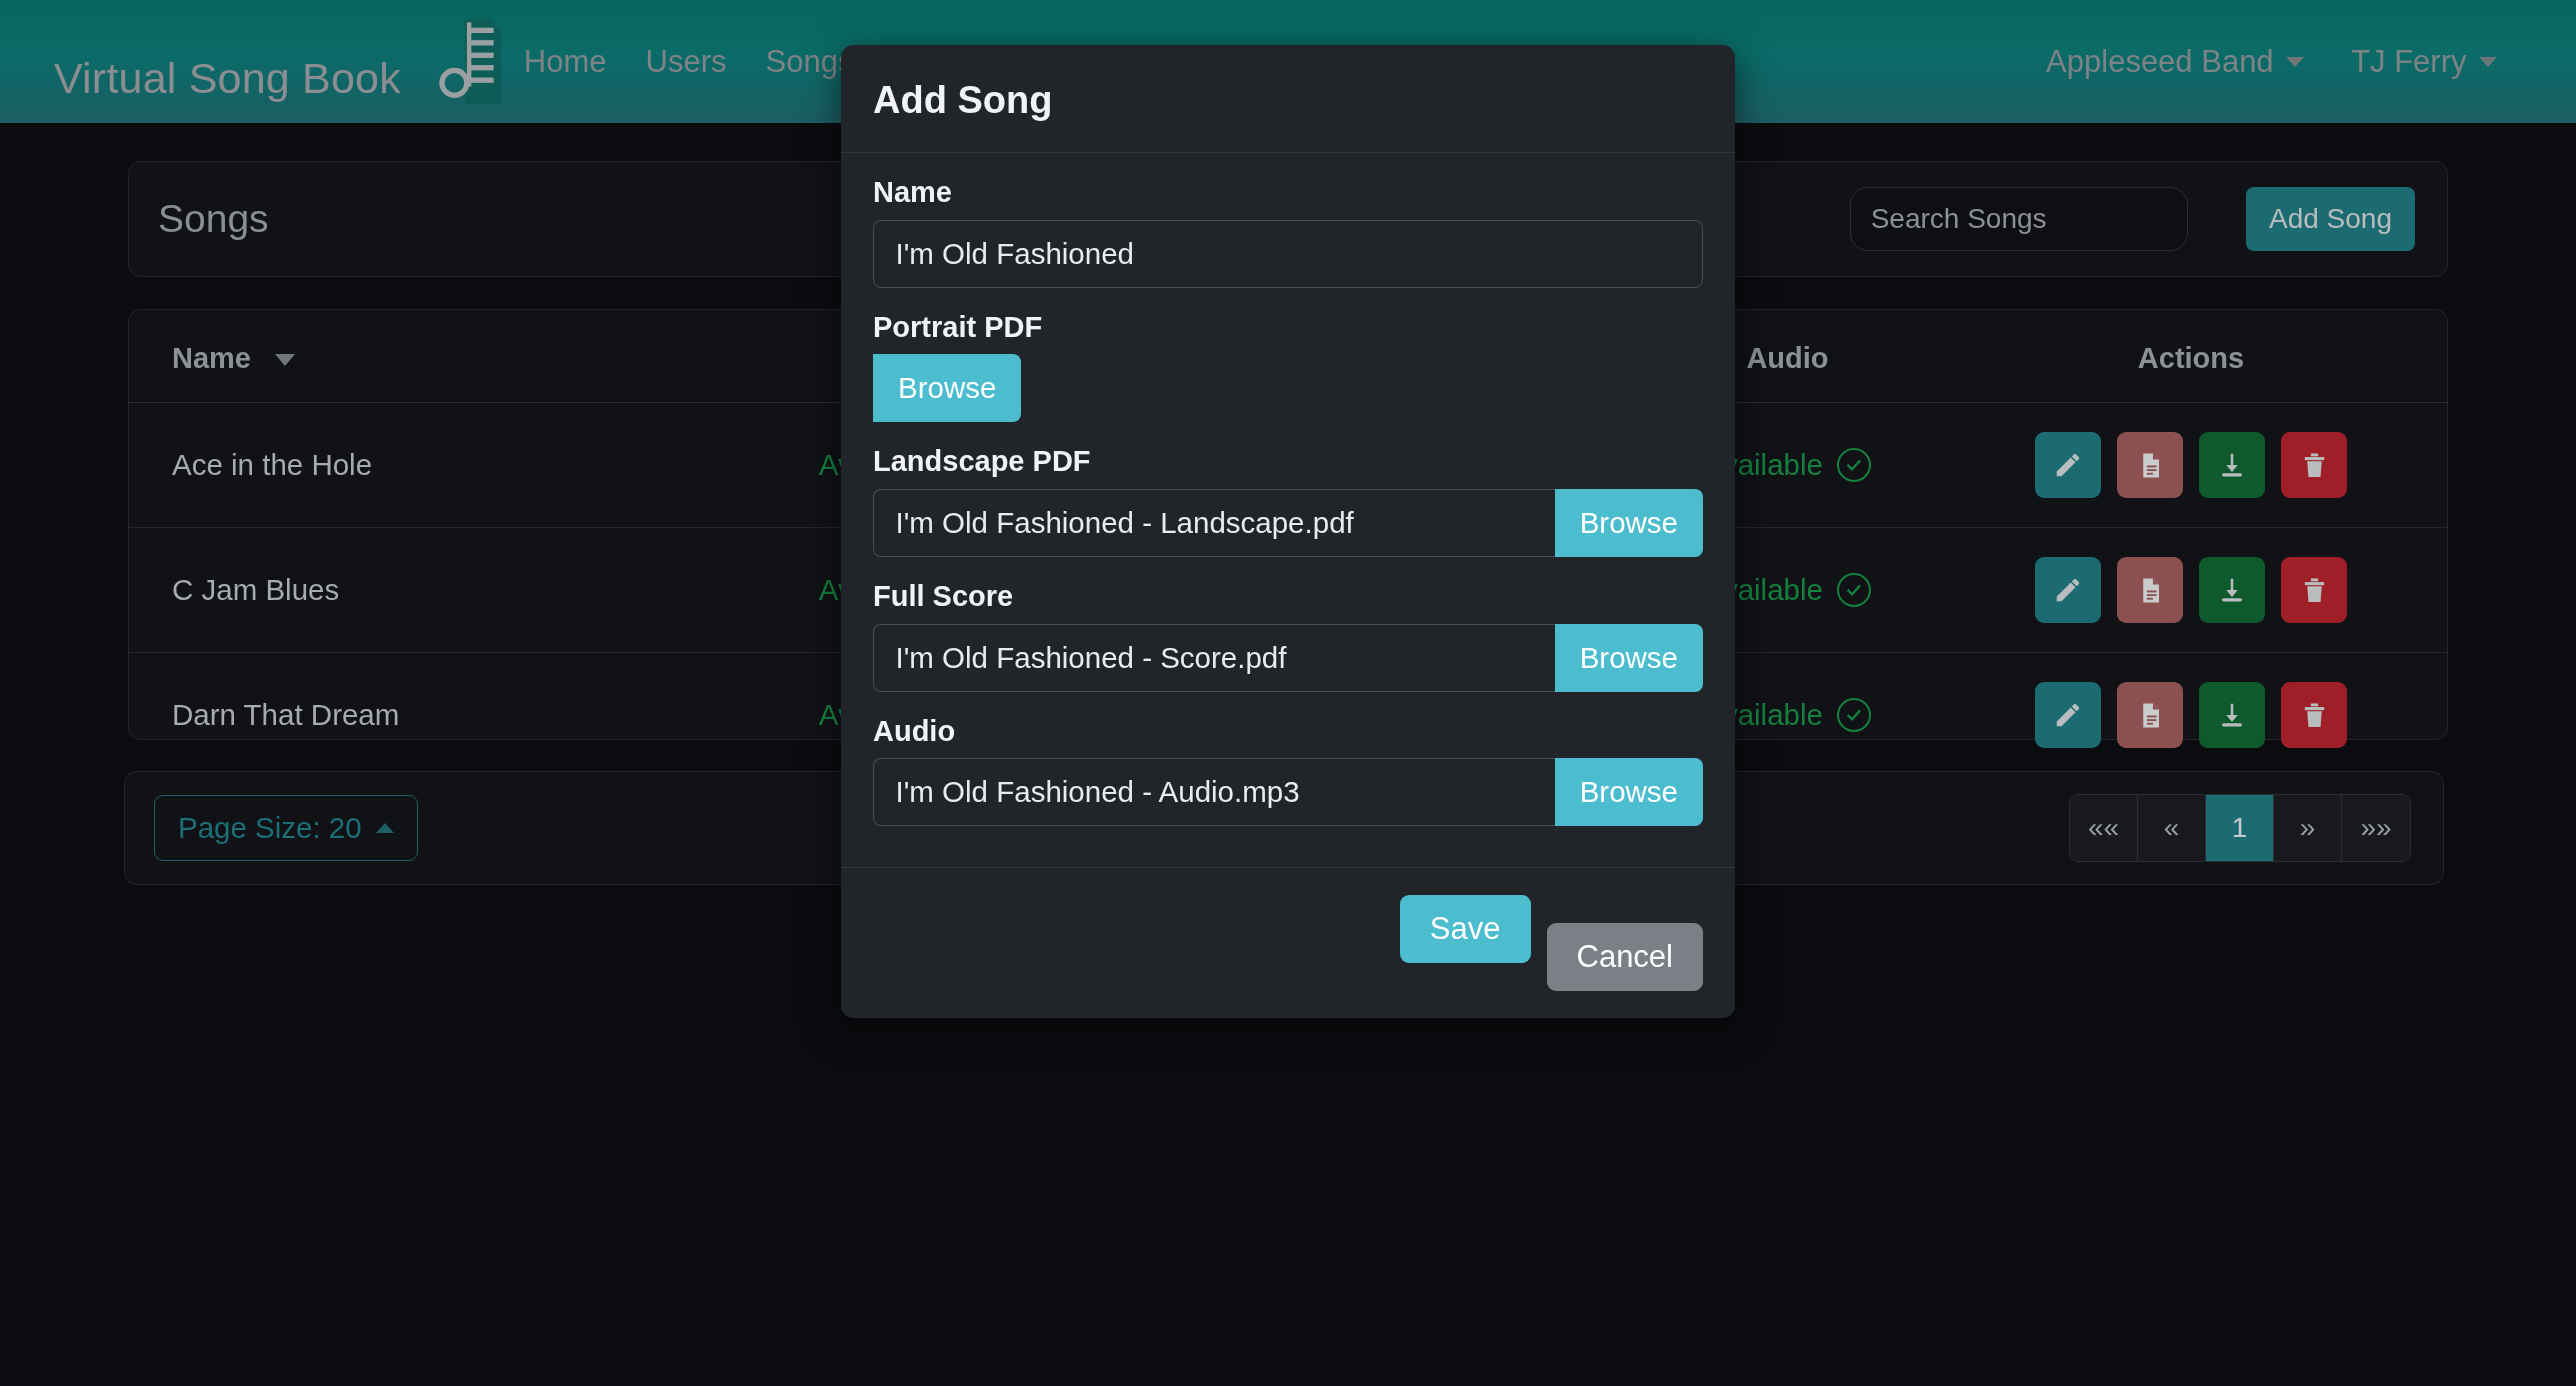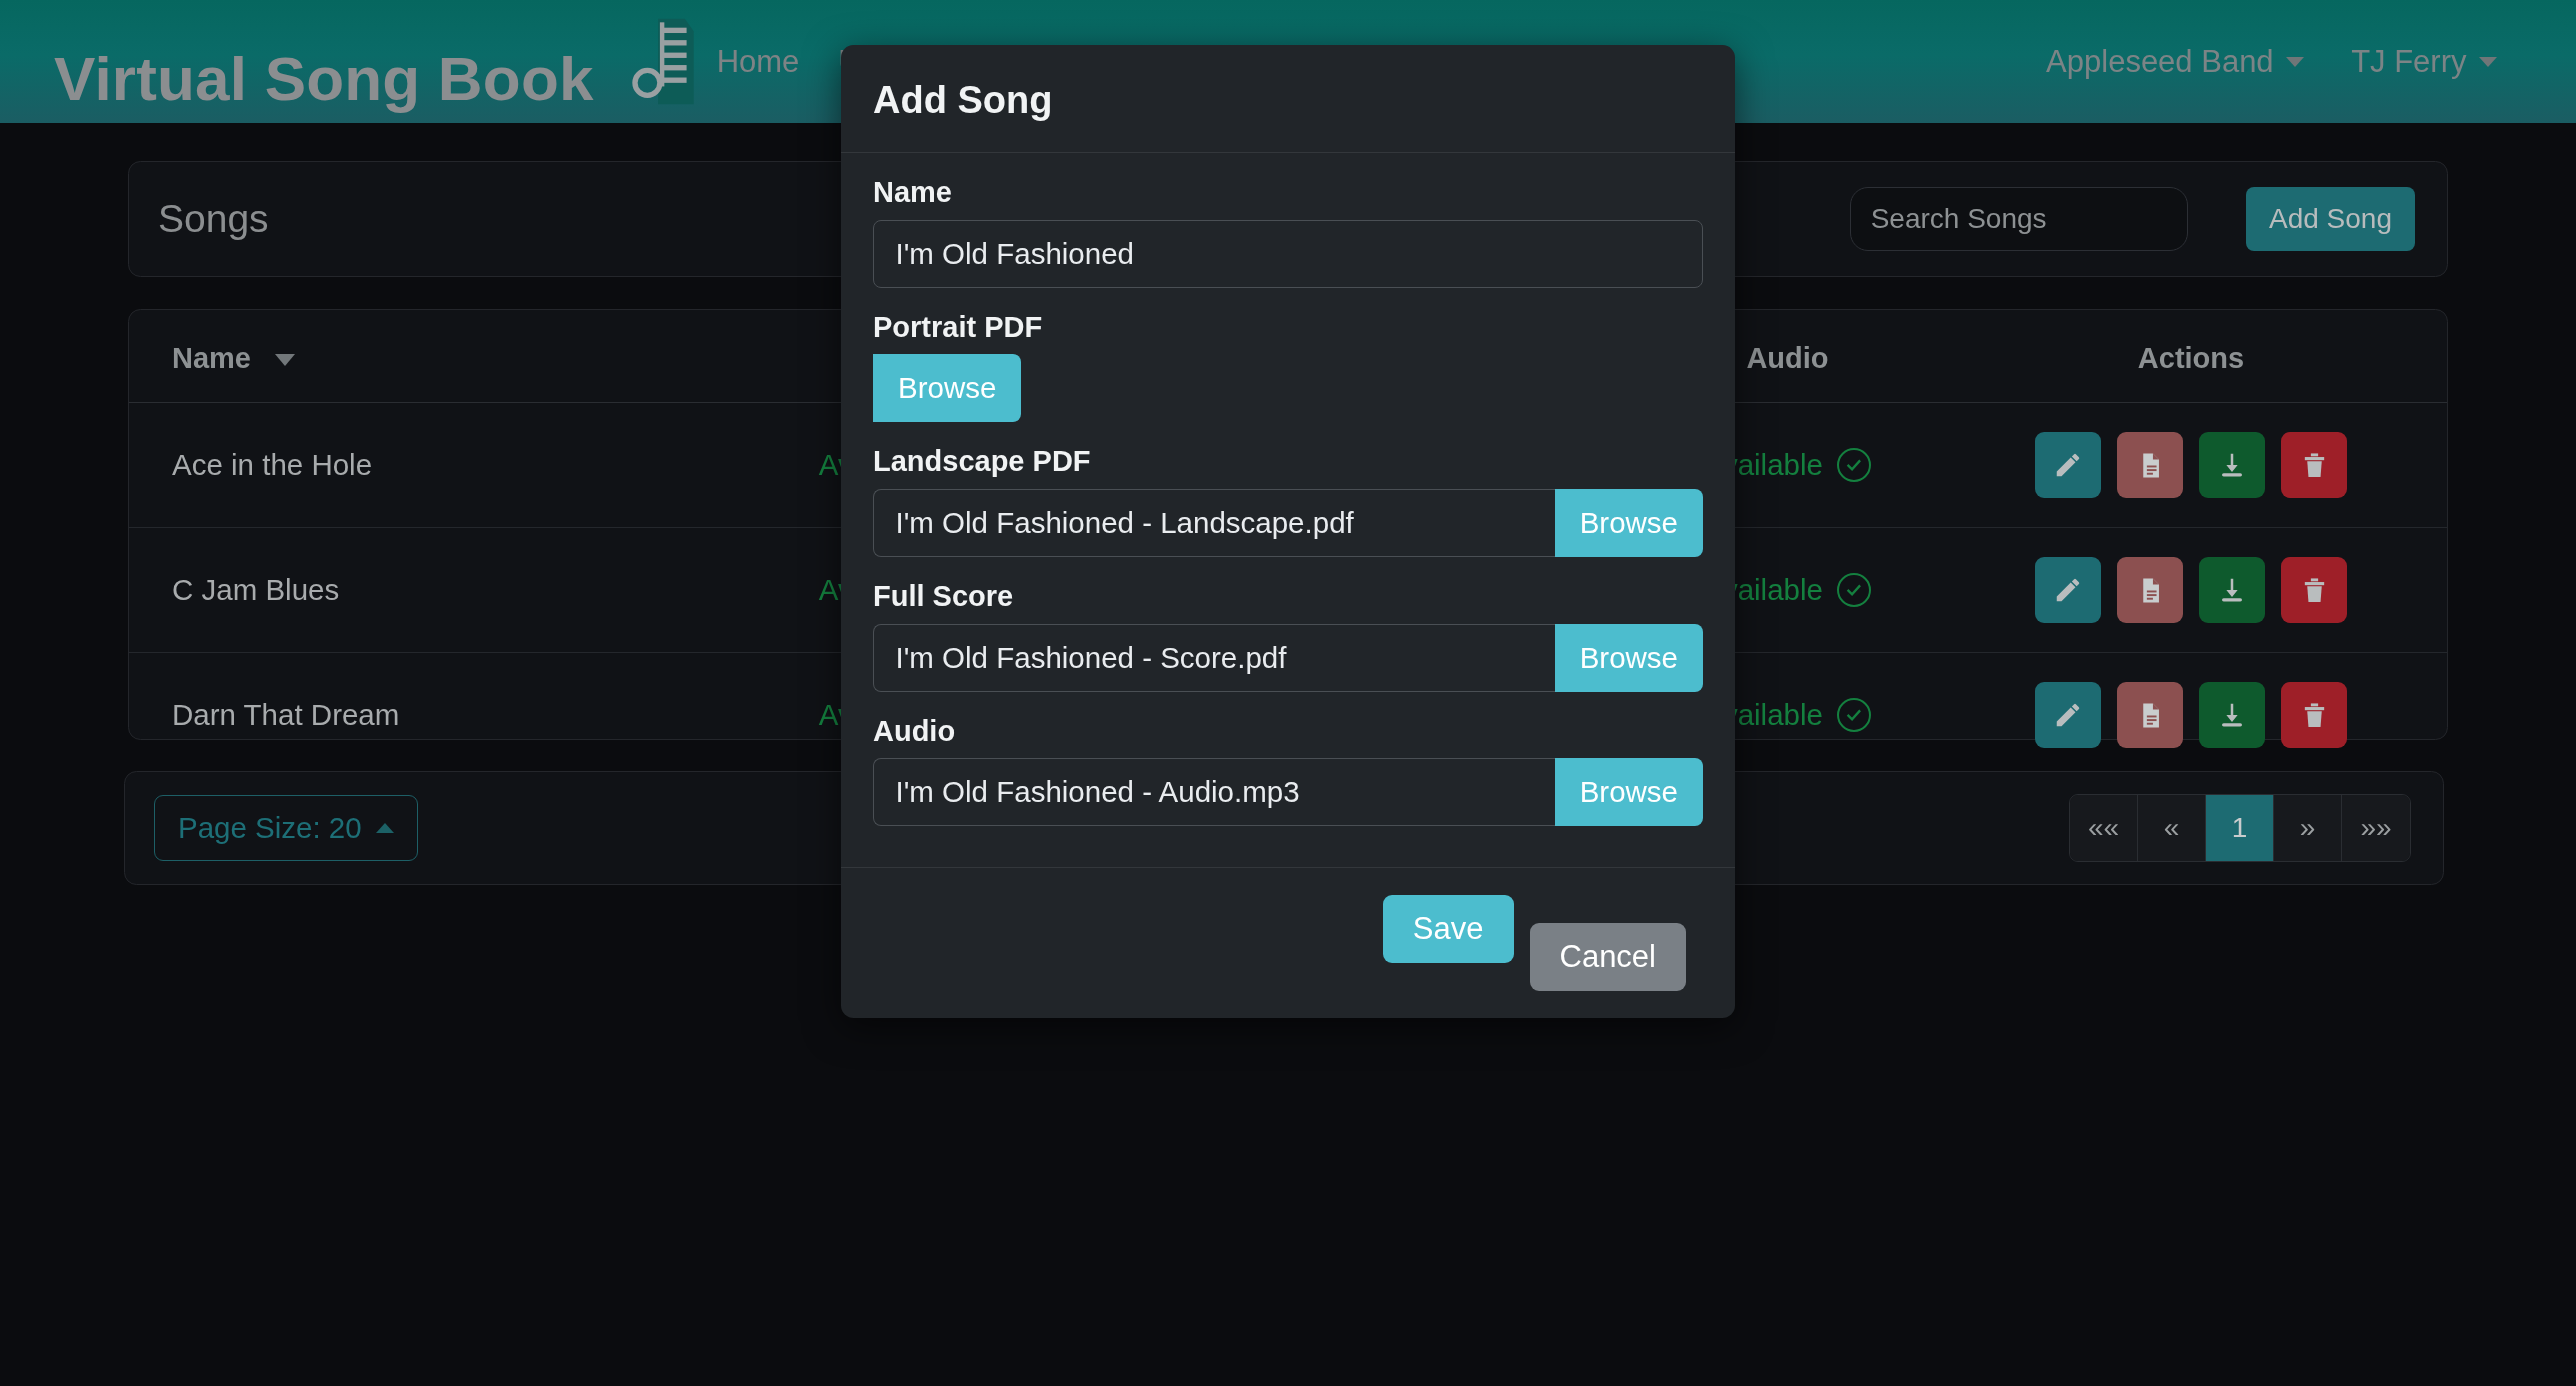--- a/index.html
+++ b/index.html
@@ -11,22 +11,22 @@
   }
   .page { position: relative; width: 2576px; height: 1386px; background: #0b0c0f; }
 
   
   .navbar {
     position: absolute; top: 0; left: 0; width: 2576px; height: 123px;
     background: linear-gradient(180deg, #06675f 0%, #0a6b68 45%, #1b5d63 100%);
     display: flex; align-items: center; padding: 0 54px;
   }
   .brand {
-    font-size: 62px; color: #8b8e90; letter-spacing: 0.2px;
-    font-weight: 700; white-space: nowrap; margin-top: 34px;
+    font-size: 43px; color: #8b8e90; letter-spacing: 0.2px;
+    font-weight: 400; white-space: nowrap; margin-top: 34px;
   }
   .brand-logo { margin-left: 30px; margin-right: 23px; display: flex; align-items: center; }
   .nav-links { display: flex; align-items: center; gap: 39px; }
   .nav-link {
     font-size: 31px; color: #7e8385; white-space: nowrap; text-decoration: none;
   }
   .nav-right { margin-left: auto; display: flex; align-items: center; gap: 47px; padding-right: 25px; }
   .nav-drop { font-size: 31px; color: #7c8486; white-space: nowrap; display: flex; align-items: center; gap: 12.5px; }
   .caret-down {
     width: 0; height: 0; border-left: 9.8px solid transparent;
@@ -147,21 +147,21 @@
     padding: 0 21.5px; font-family: "Liberation Sans", sans-serif; outline: none;
     min-width: 0;
   }
   .browse-btn {
     height: 68px; padding: 0 25px; background: #4cbdce; border: none;
     border-radius: 0 8px 8px 0; color: #ffffff; font-size: 29.5px;
     font-family: "Liberation Sans", sans-serif; cursor: pointer; white-space: nowrap;
   }
   .modal-footer {
     position: absolute; left: 0; right: 0; bottom: 0;
-    border-top: 0.9px solid #33373b; padding: 27px 49px;
+    border-top: 0.9px solid #33373b; padding: 27px 32px;
     display: flex; justify-content: flex-end; gap: 16px;
   }
   .btn-save {
     height: 68px; padding: 0 30px; background: #4cbdce; border: none;
     border-radius: 9px; color: #ffffff; font-size: 31px;
     font-family: "Liberation Sans", sans-serif; cursor: pointer;
   }
   .btn-cancel {
     height: 68px; padding: 0 30px; background: #7a8086; border: none;
     border-radius: 9px; color: #ffffff; font-size: 31px;

